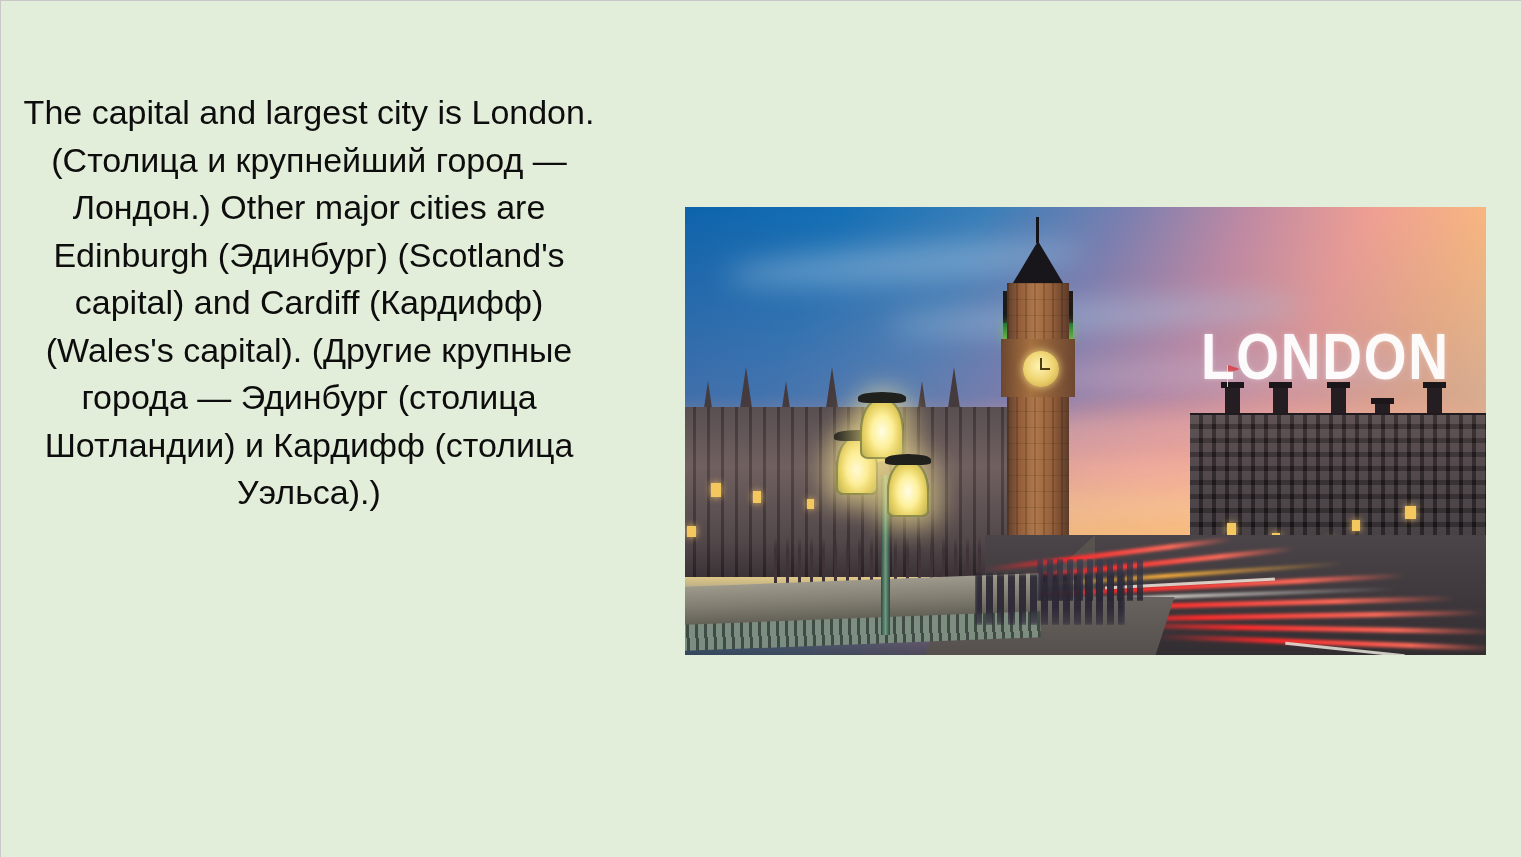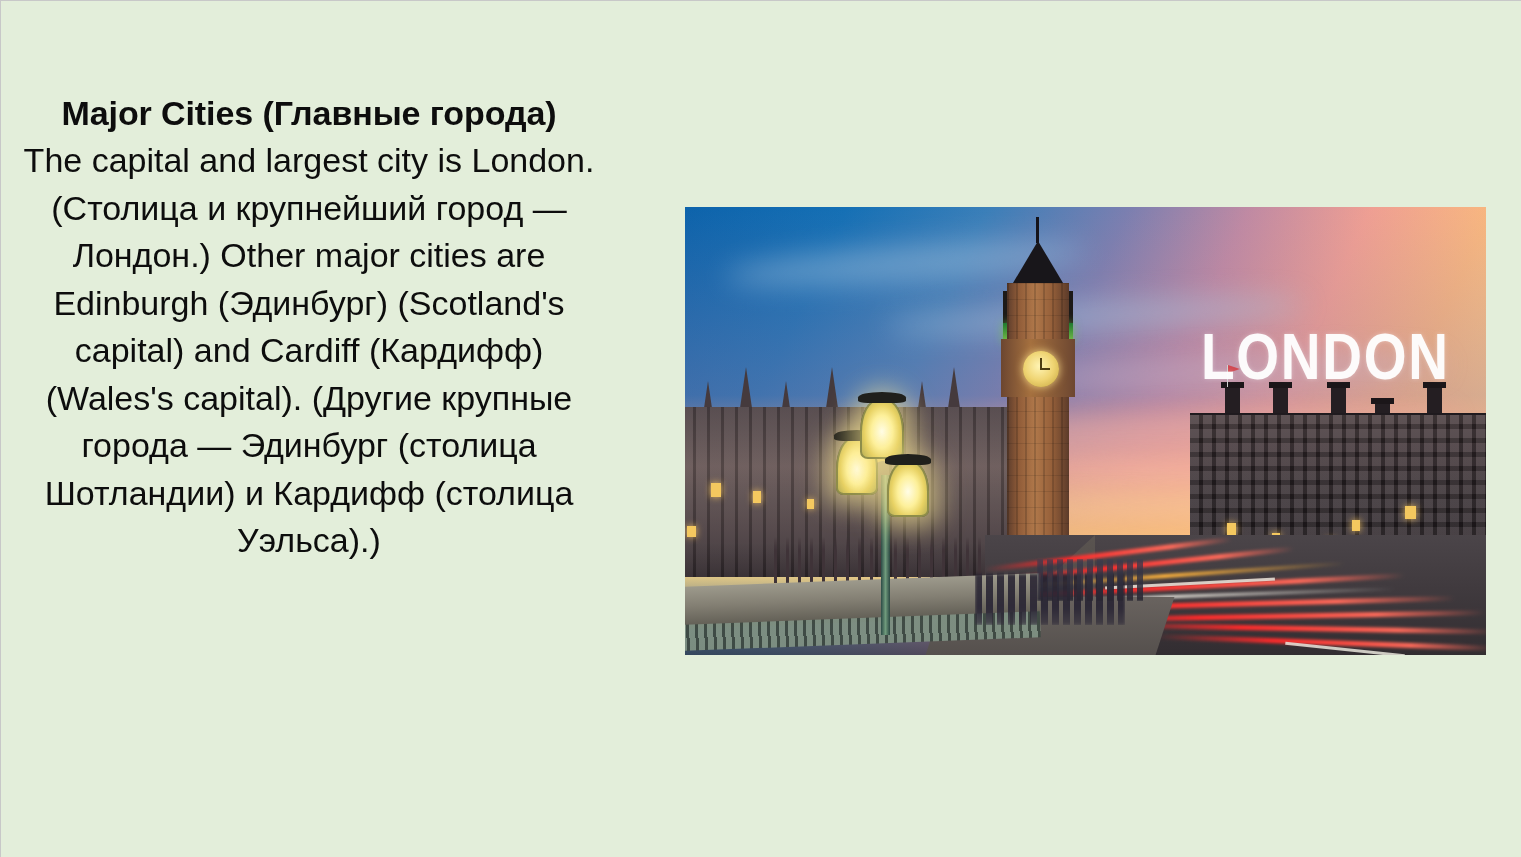--- a/index.html
+++ b/index.html
@@ -444,21 +444,20 @@
     filter: blur(0.5px);
     opacity: 0.96;
   }
 </style>
 </head>
 <body>
 
 <div class="slide">
 
   <div class="text-column">
-    <div class="slide-title">Major Cities (Главные города)</div>
     <div class="slide-body">The capital and largest city is London. (Столица и крупнейший город — Лондон.) Other major cities are Edinburgh (Эдинбург) (Scotland's capital) and Cardiff (Кардифф) (Wales's capital). (Другие крупные города — Эдинбург (столица Шотландии) и Кардифф (столица Уэльса).)</div>
   </div>
 
   <div class="photo-frame">
     <div class="photo">
 
       <div class="sky"></div>
       <div class="cloud c1"></div>
       <div class="cloud c2"></div>
       <div class="cloud c3"></div>

